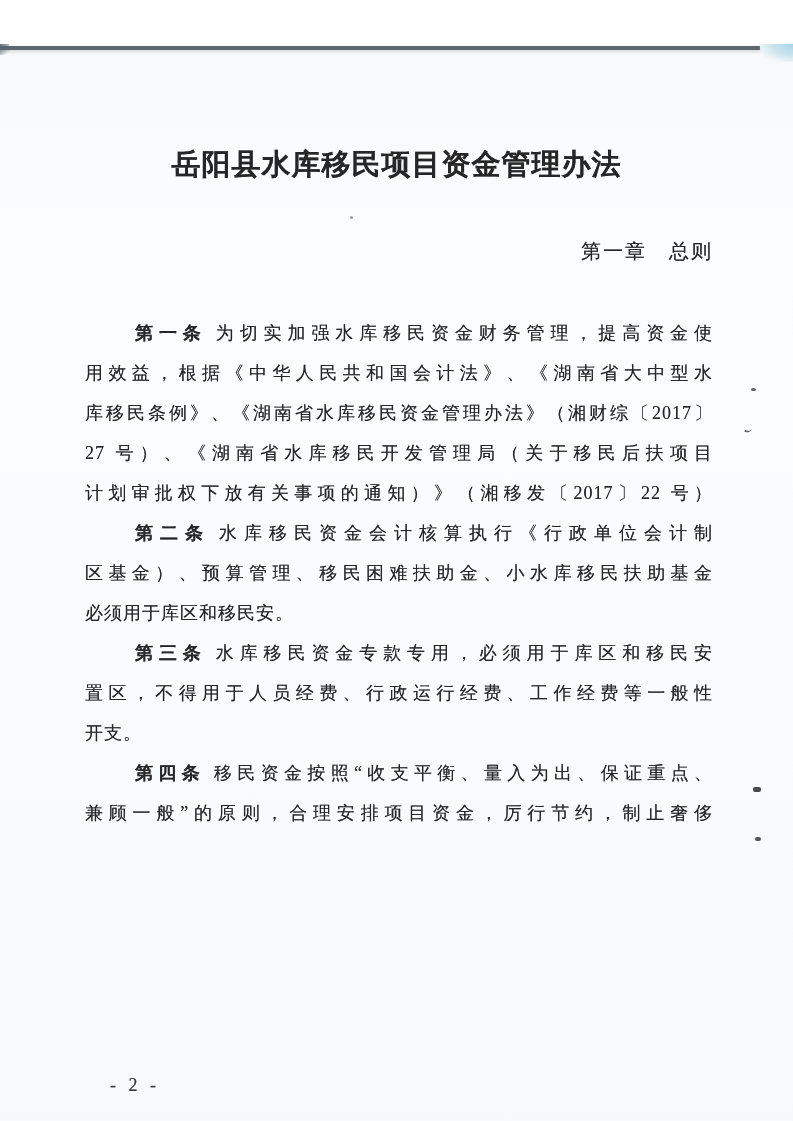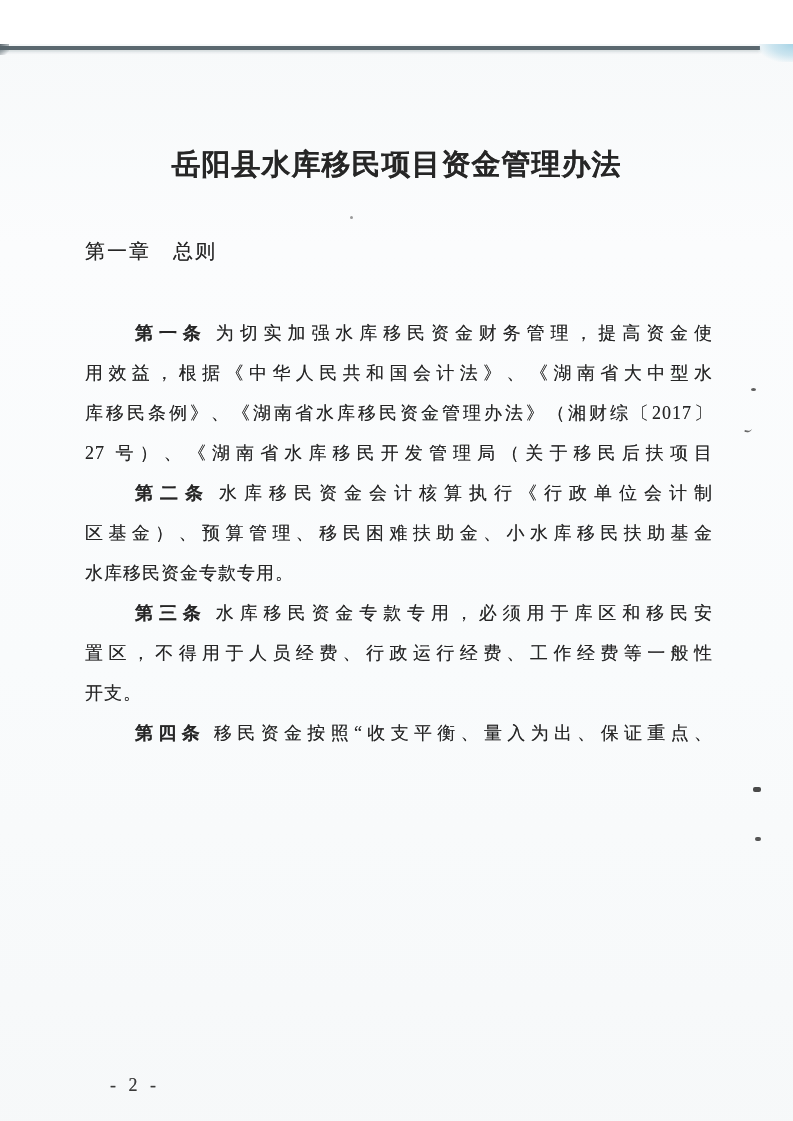--- a/index.html
+++ b/index.html
@@ -71,21 +71,21 @@
     letter-spacing: 1px;
     text-shadow: 0 0 0.6px rgba(45,45,45,0.75);
   }
   .doc-flow {
     position: absolute;
     top: 192px;
     left: 85px;
     width: 628px;
   }
   .chapter-heading {
-    text-align: left;
+    text-align: right;
     font-size: 20px;
     line-height: 30px;
     letter-spacing: 2px;
     margin: 0;
     text-shadow: 0 0 0.5px rgba(55,55,55,0.7);
   }
   .chapter-heading + .para { margin-top: 47px; }
   .para + .chapter-heading { margin-top: 52px; }
   .para { margin: 0; }
   .line {
@@ -129,30 +129,32 @@
 
   <div class="doc-title">岳阳县水库移民项目资金管理办法</div>
 
   <div class="doc-flow">
       <div class="chapter-heading">第一章　总则</div>
       <div class="para">
         <div class="line first just"><span class="article-label">第一条</span>为切实加强水库移民资金财务管理，提高资金使</div>
         <div class="line just">用效益，根据《中华人民共和国会计法》、《湖南省大中型水</div>
         <div class="line just">库移民条例》、《湖南省水库移民资金管理办法》（湘财综〔2017〕</div>
         <div class="line just">27 号）、《湖南省水库移民开发管理局（关于移民后扶项目</div>
+        <div class="line just">计划审批权下放有关事项的通知）》（湘移发〔2017〕22 号）</div>
       </div>
       <div class="para">
         <div class="line first just"><span class="article-label">第二条</span>水库移民资金会计核算执行《行政单位会计制</div>
         <div class="line just">区基金）、预算管理、移民困难扶助金、小水库移民扶助基金</div>
-        <div class="line">水库移民资金专款专用。</div>
+        <div class="line">必须用于库区和移民安。</div>
       </div>
       <div class="para">
         <div class="line first just"><span class="article-label">第三条</span>水库移民资金专款专用，必须用于库区和移民安</div>
         <div class="line just">置区，不得用于人员经费、行政运行经费、工作经费等一般性</div>
         <div class="line">开支。</div>
       </div>
       <div class="para">
         <div class="line first just"><span class="article-label">第四条</span>移民资金按照“收支平衡、量入为出、保证重点、</div>
+        <div class="line just">兼顾一般”的原则，合理安排项目资金，厉行节约，制止奢侈</div>
       </div>
     </div>
 
   <div class="page-number">- 2 -</div>
 </div>
 
 </body></html>

